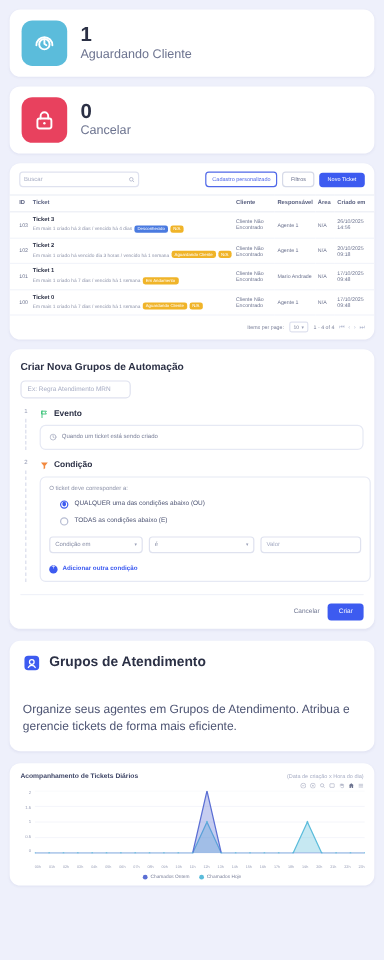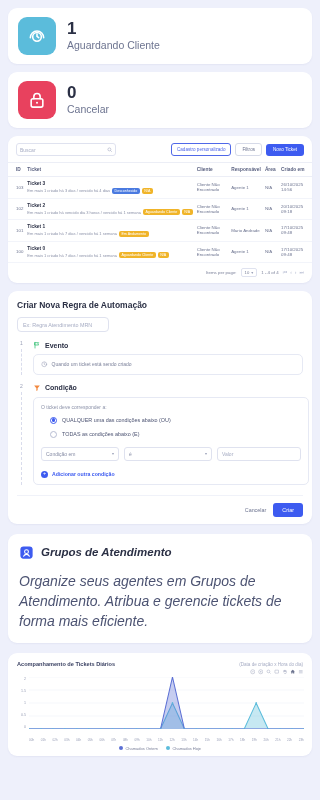--- a/index.html
+++ b/index.html
@@ -160,26 +160,26 @@
   }
   .btn-ghost { font-size: 5.4px; color: #6d7490; background: none; border: none; }
   .btn-primary {
     background: #3d5bf0; color: #fff; border: none;
     font-size: 5.4px; border-radius: 3px; padding: 4px 9px;
   }
 
   
   .groups-card {
     background: #fff; border-radius: 9px; margin: 10px 8px 0 8px;
-    padding: 11px 11px 12px 11px; box-shadow: 0 1px 2px rgba(60,70,130,.06); font-style: italic;
+    padding: 11px 11px 12px 11px; box-shadow: 0 1px 2px rgba(60,70,130,.06);
   }
   .groups-head { display: flex; align-items: center; gap: 7px; }
   .groups-head svg { width: 15px; height: 15px; }
   .groups-title { font-size: 11.5px; font-weight: 700; color: #2b3045; }
-  .groups-desc { margin-top: 11px; font-size: 14px; line-height: 1.45; color: #4c5372; }
+  .groups-desc { margin-top: 25px; font-size: 10px; line-height: 1.45; color: #4c5372; }
 
   
   .chart-card {
     background: #fff; border-radius: 9px; margin: 10px 8px 8px 8px;
     padding: 8px 6px 5px 6px; box-shadow: 0 1px 2px rgba(60,70,130,.06);
   }
   .chart-head { display: flex; align-items: baseline; justify-content: space-between; padding: 0 3px; }
   .chart-title { font-size: 5.6px; font-weight: 700; color: #3d4465; }
   .chart-sub { font-size: 4.6px; color: #a7adc4; }
   .chart-tools { display: flex; gap: 2.5px; justify-content: flex-end; padding: 2px 3px 0 0; }
@@ -333,21 +333,21 @@
       <span class="arrows">
         <span>⏮</span>
         <span>‹</span>
         <span>›</span>
         <span>⏭</span>
       </span>
     </div>
   </div>
 
   <div class="form-card">
-    <div class="form-title">Criar Nova Regra de Automação</div>
+    <div class="form-title">Criar Nova Grupos de Automação</div>
 
     <div class="name-input">
       <span>Ex: Regra Atendimento MRN</span>
     </div>
 
     <div class="step">
       <div class="step-rail">
         <div class="step-num">1</div>
         <div class="step-line"></div>
       </div>

